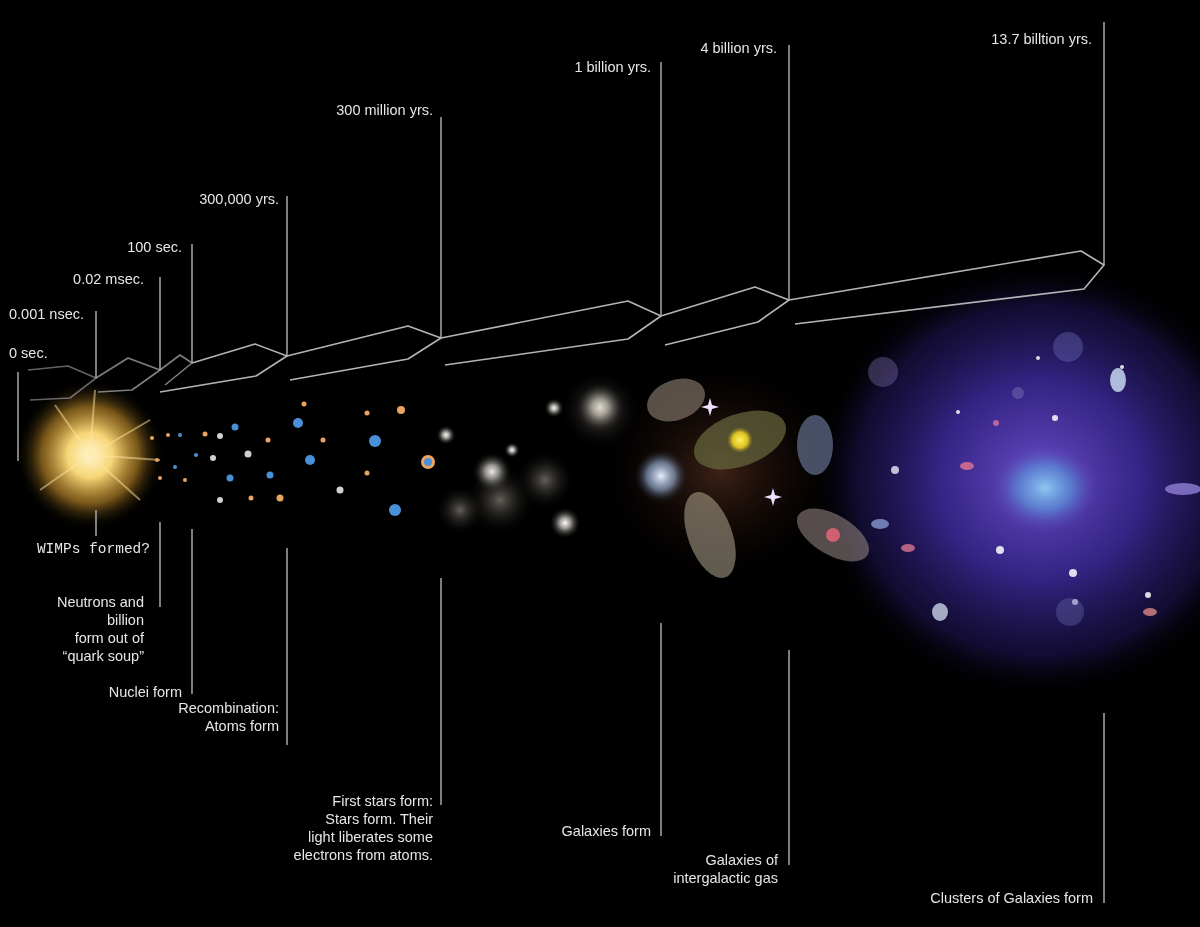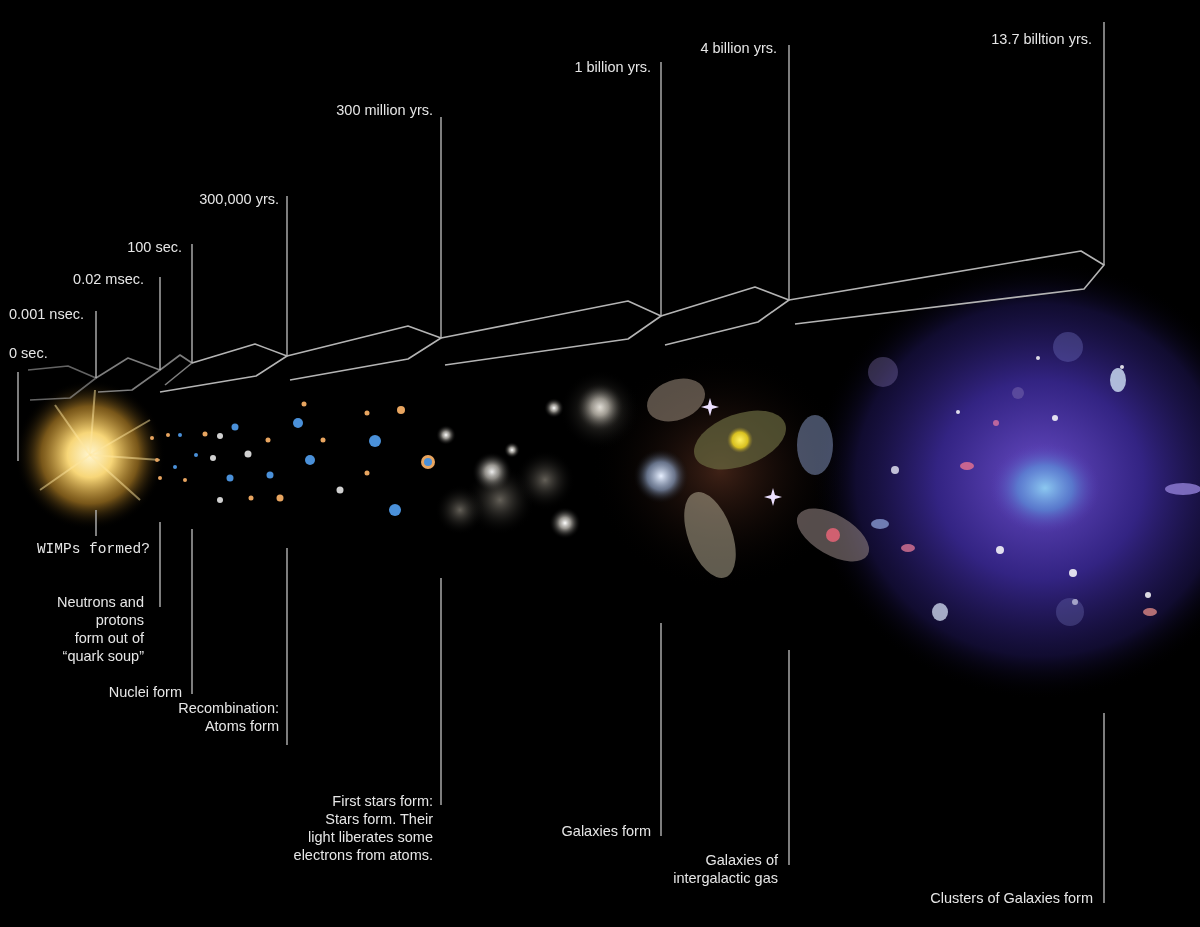--- a/index.html
+++ b/index.html
@@ -204,21 +204,21 @@
 <div class="lbl" style="right:1056px; top:270px;">0.02 msec.</div>
 <div class="lbl" style="right:1018px; top:238px;">100 sec.</div>
 <div class="lbl" style="right:921px; top:190px;">300,000 yrs.</div>
 <div class="lbl" style="right:767px; top:101px;">300 million yrs.</div>
 <div class="lbl" style="right:549px; top:58px;">1 billion yrs.</div>
 <div class="lbl" style="right:423px; top:39px;">4 billion yrs.</div>
 <div class="lbl" style="right:108px; top:18px;margin-top:12px;">13.7 billtion yrs.</div>
 
 <div class="lbl" style="right:1050px; top:540px;font-family:Liberation Mono, monospace;">WIMPs formed?</div>
 <div class="lbl ml" style="right:1056px; top:593px;">Neutrons and
-protons
+billion
 form out of
 “quark soup”</div>
 <div class="lbl" style="right:1018px; top:683px;">Nuclei form</div>
 <div class="lbl ml" style="right:921px; top:699px;">Recombination:
 Atoms form</div>
 <div class="lbl ml" style="right:767px; top:792px;margin-left:20px;">First stars form:
 Stars form. Their
 light liberates some
 electrons from atoms.</div>
 <div class="lbl" style="right:549px; top:822px;">Galaxies form</div>

